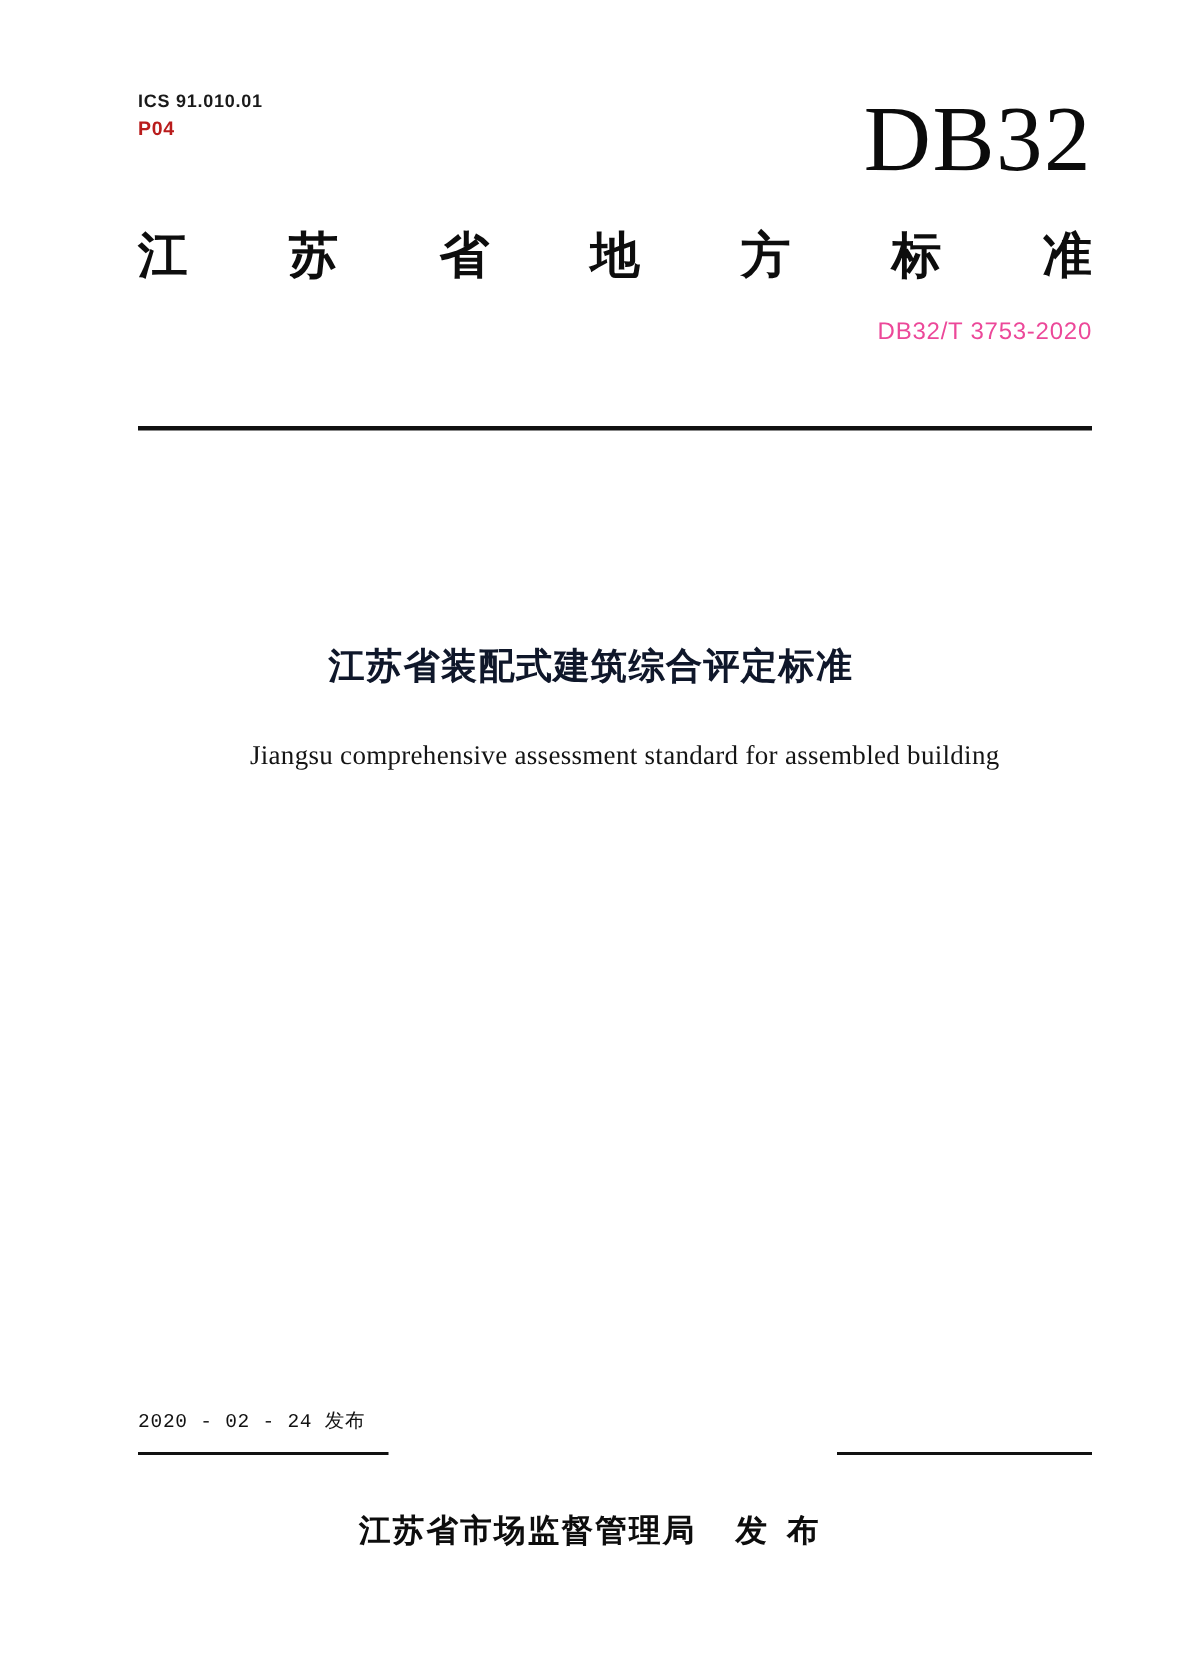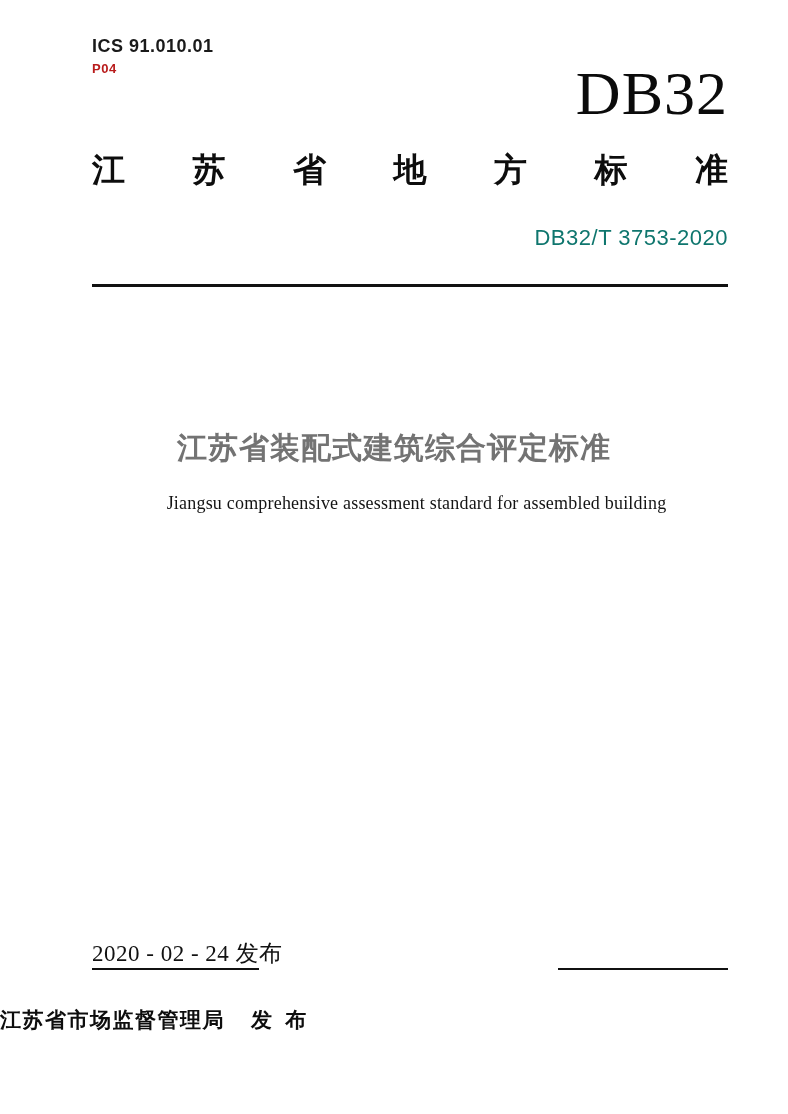--- a/index.html
+++ b/index.html
@@ -24,24 +24,25 @@
 
   
   .ics-block {
     position: absolute;
     left: 92px;
     top: 34px;
     line-height: 1.35;
   }
   .ics-line {
     font-family: "Liberation Sans", sans-serif;
-    font-size: 18px;
+    font-size: 12px;
     letter-spacing: 0.5px;
     color: #1a1a1a;
     font-weight: 600;
+    margin-top: 25px;
   }
   .ics-sub {
     font-family: "Liberation Sans", sans-serif;
     font-size: 13px;
     letter-spacing: 0.5px;
     color: #b91c1c;
     font-weight: 600;
     margin-top: 2px;
   }
 
@@ -72,25 +73,25 @@
     color: #0d0d0d;
   }
   .province-line span {
     display: inline-block;
   }
 
   
   .std-number {
     position: absolute;
     right: 60px;
-    top: 225px;
-    font-family: "Liberation Sans", sans-serif;
-    font-size: 22px;
-    letter-spacing: 0.5px;
-    color: #0f766e;
+    top: 213px;
+    font-family: "Liberation Sans", sans-serif;
+    font-size: 16px;
+    letter-spacing: 0.5px;
+    color: #ec4899;
   }
 
   
   .rule-top {
     position: absolute;
     left: 92px;
     right: 60px;
     top: 284px;
     height: 2.5px;
     background: #111111;
@@ -114,23 +115,23 @@
 
   
   .main-title {
     position: absolute;
     left: 0;
     right: 0;
     top: 428px;
     text-align: center;
     font-family: "DejaVu Sans", sans-serif;
     font-weight: 700;
-    font-size: 30px;
+    font-size: 24px;
     letter-spacing: 1px;
-    color: #737373;
+    color: #0f172a;
   }
   .sub-title {
     position: absolute;
     left: 0;
     right: 0;
     top: 493px;
     text-align: center;
     font-family: "Liberation Serif", serif;
     font-size: 18px;
     letter-spacing: 0.2px;
@@ -145,30 +146,31 @@
     right: 60px;
     top: 938px;
     display: flex;
     justify-content: space-between;
     font-family: "Liberation Sans", sans-serif;
     font-size: 18px;
     color: #121212;
     letter-spacing: 0.5px;
   }
   .date-cn {
-    font-family: Liberation Serif, serif;
-    font-size: 23px;
+    font-family: Liberation Mono, monospace;
+    font-size: 13px;
   }
 
   
   .publisher {
     position: absolute;
     left: 0;
     right: 0;
     top: 1006px;
+    text-align: center;
     font-family: "DejaVu Sans", sans-serif;
     font-weight: 700;
     font-size: 21px;
     letter-spacing: 1.5px;
     color: #0d0d0d;
   }
   .publisher .pub-verb {
     margin-left: 26px;
     letter-spacing: 3px;
   }

